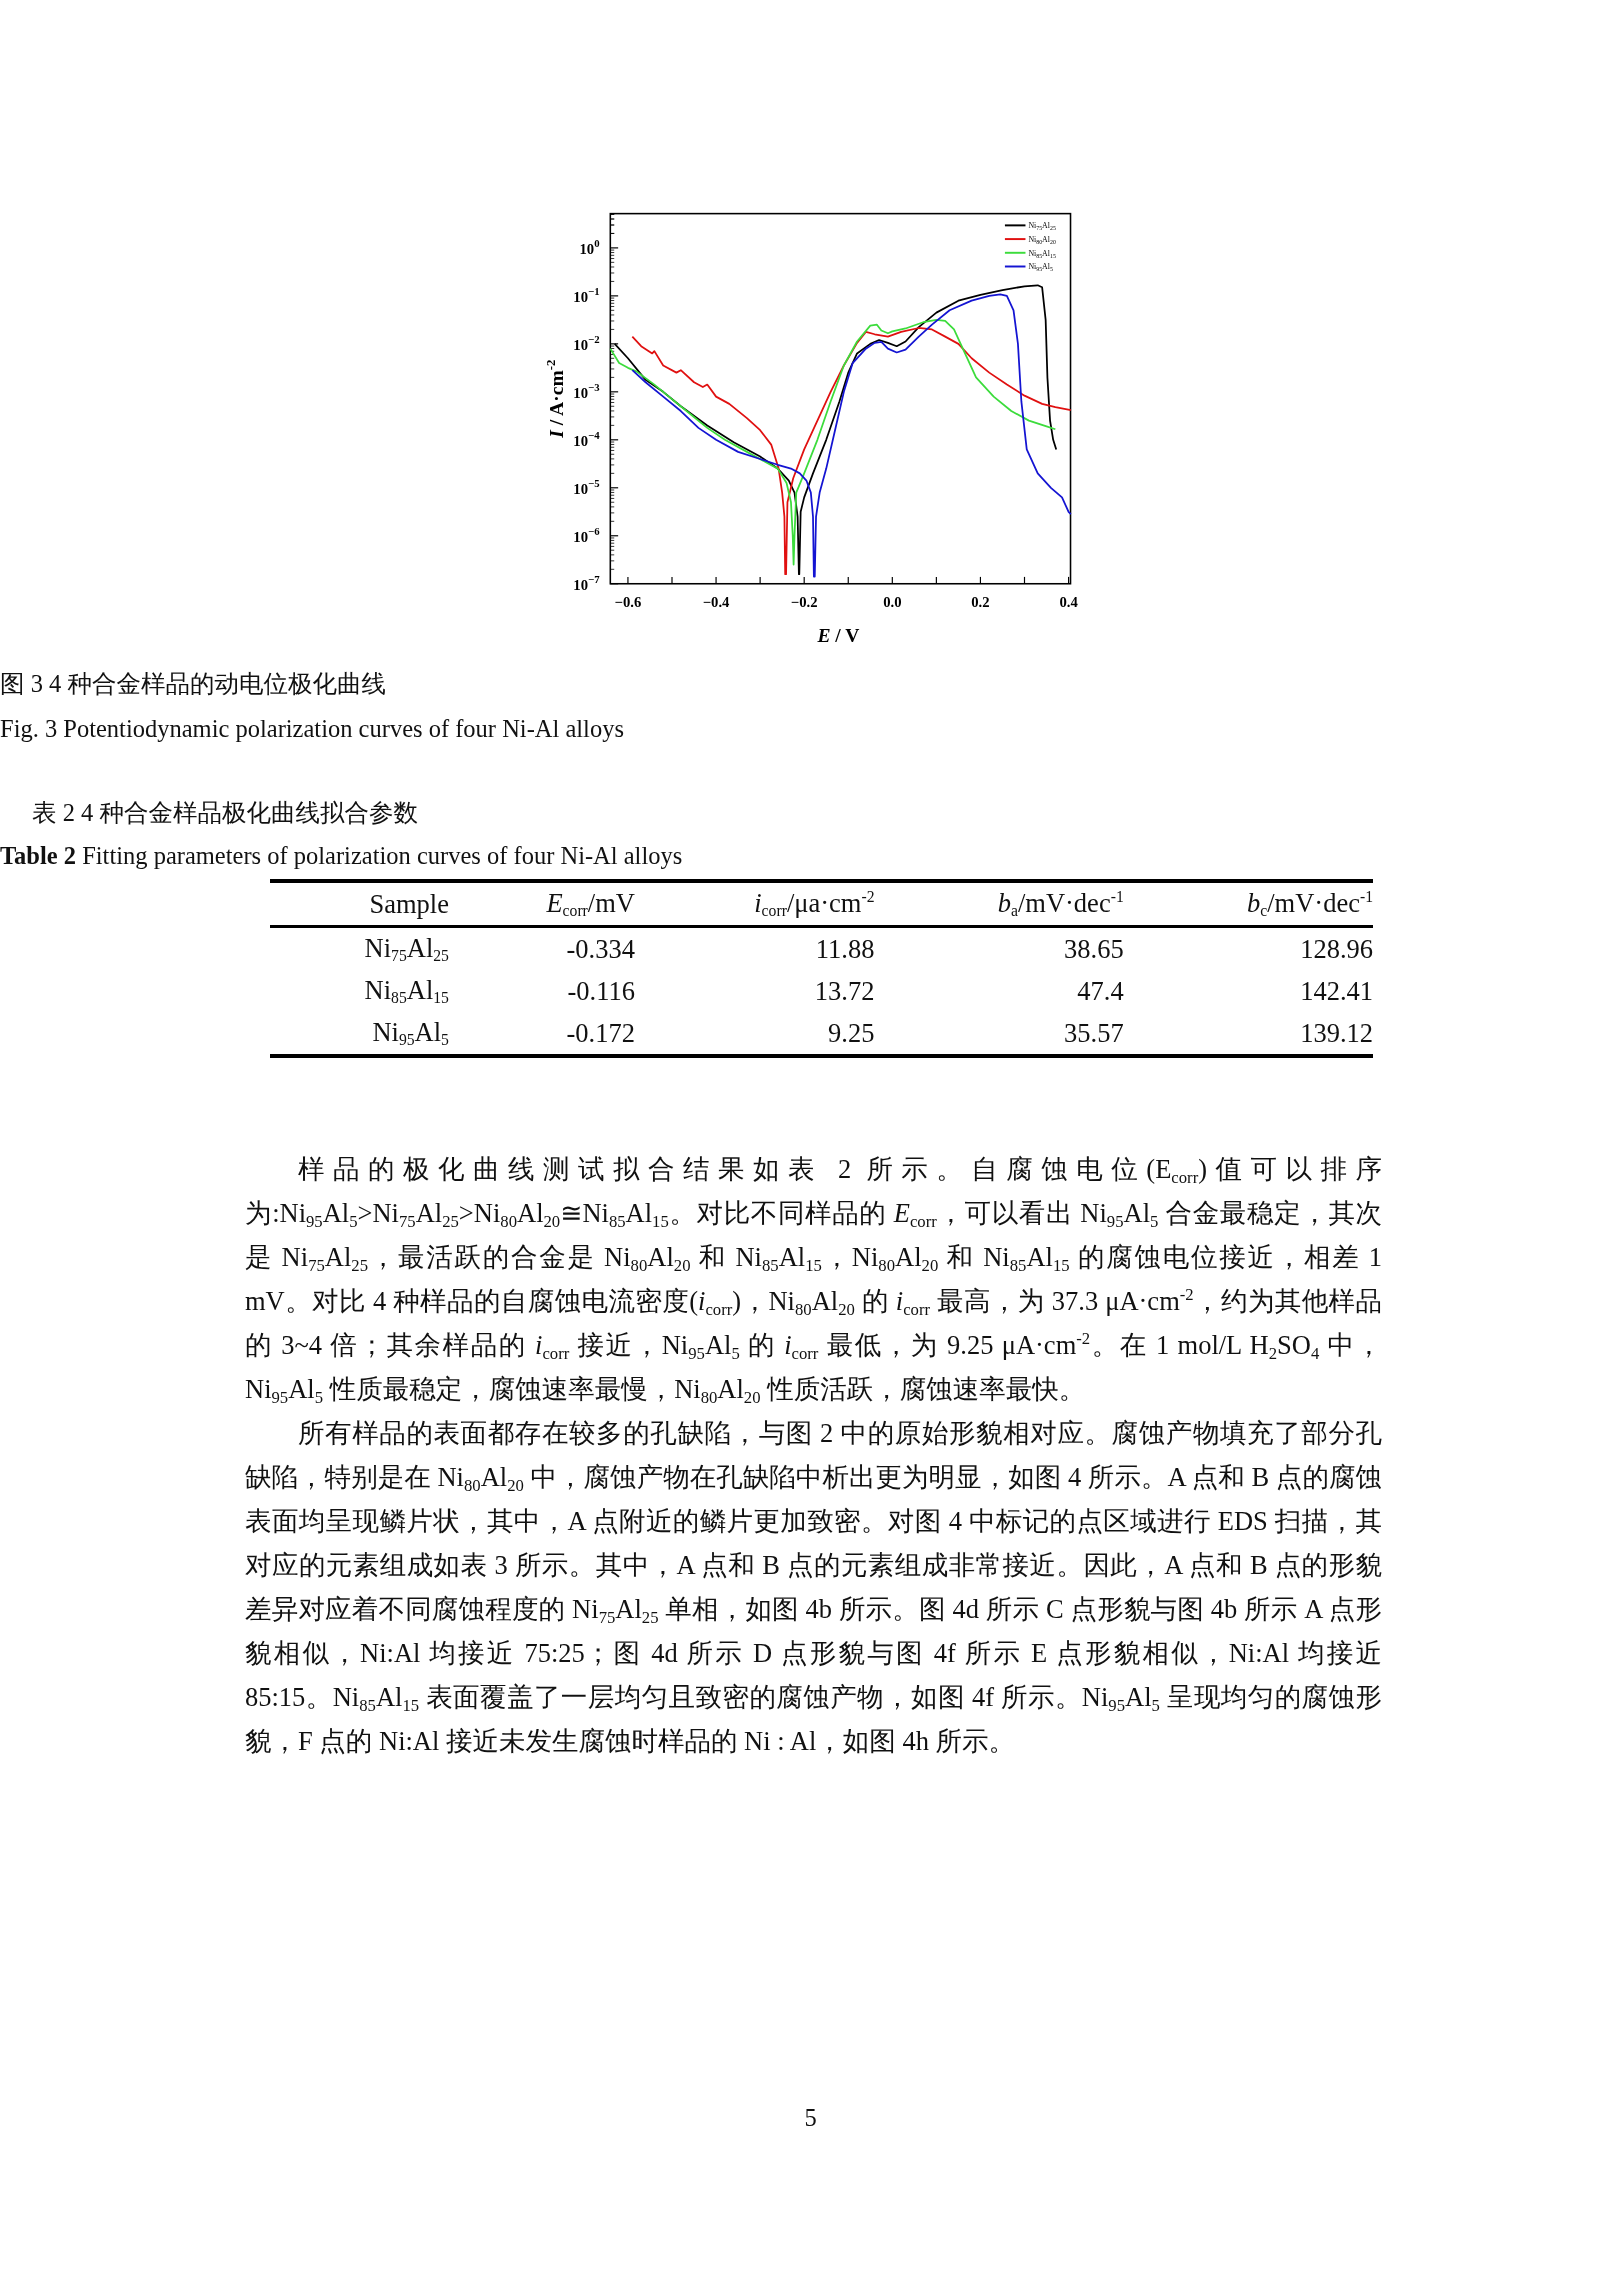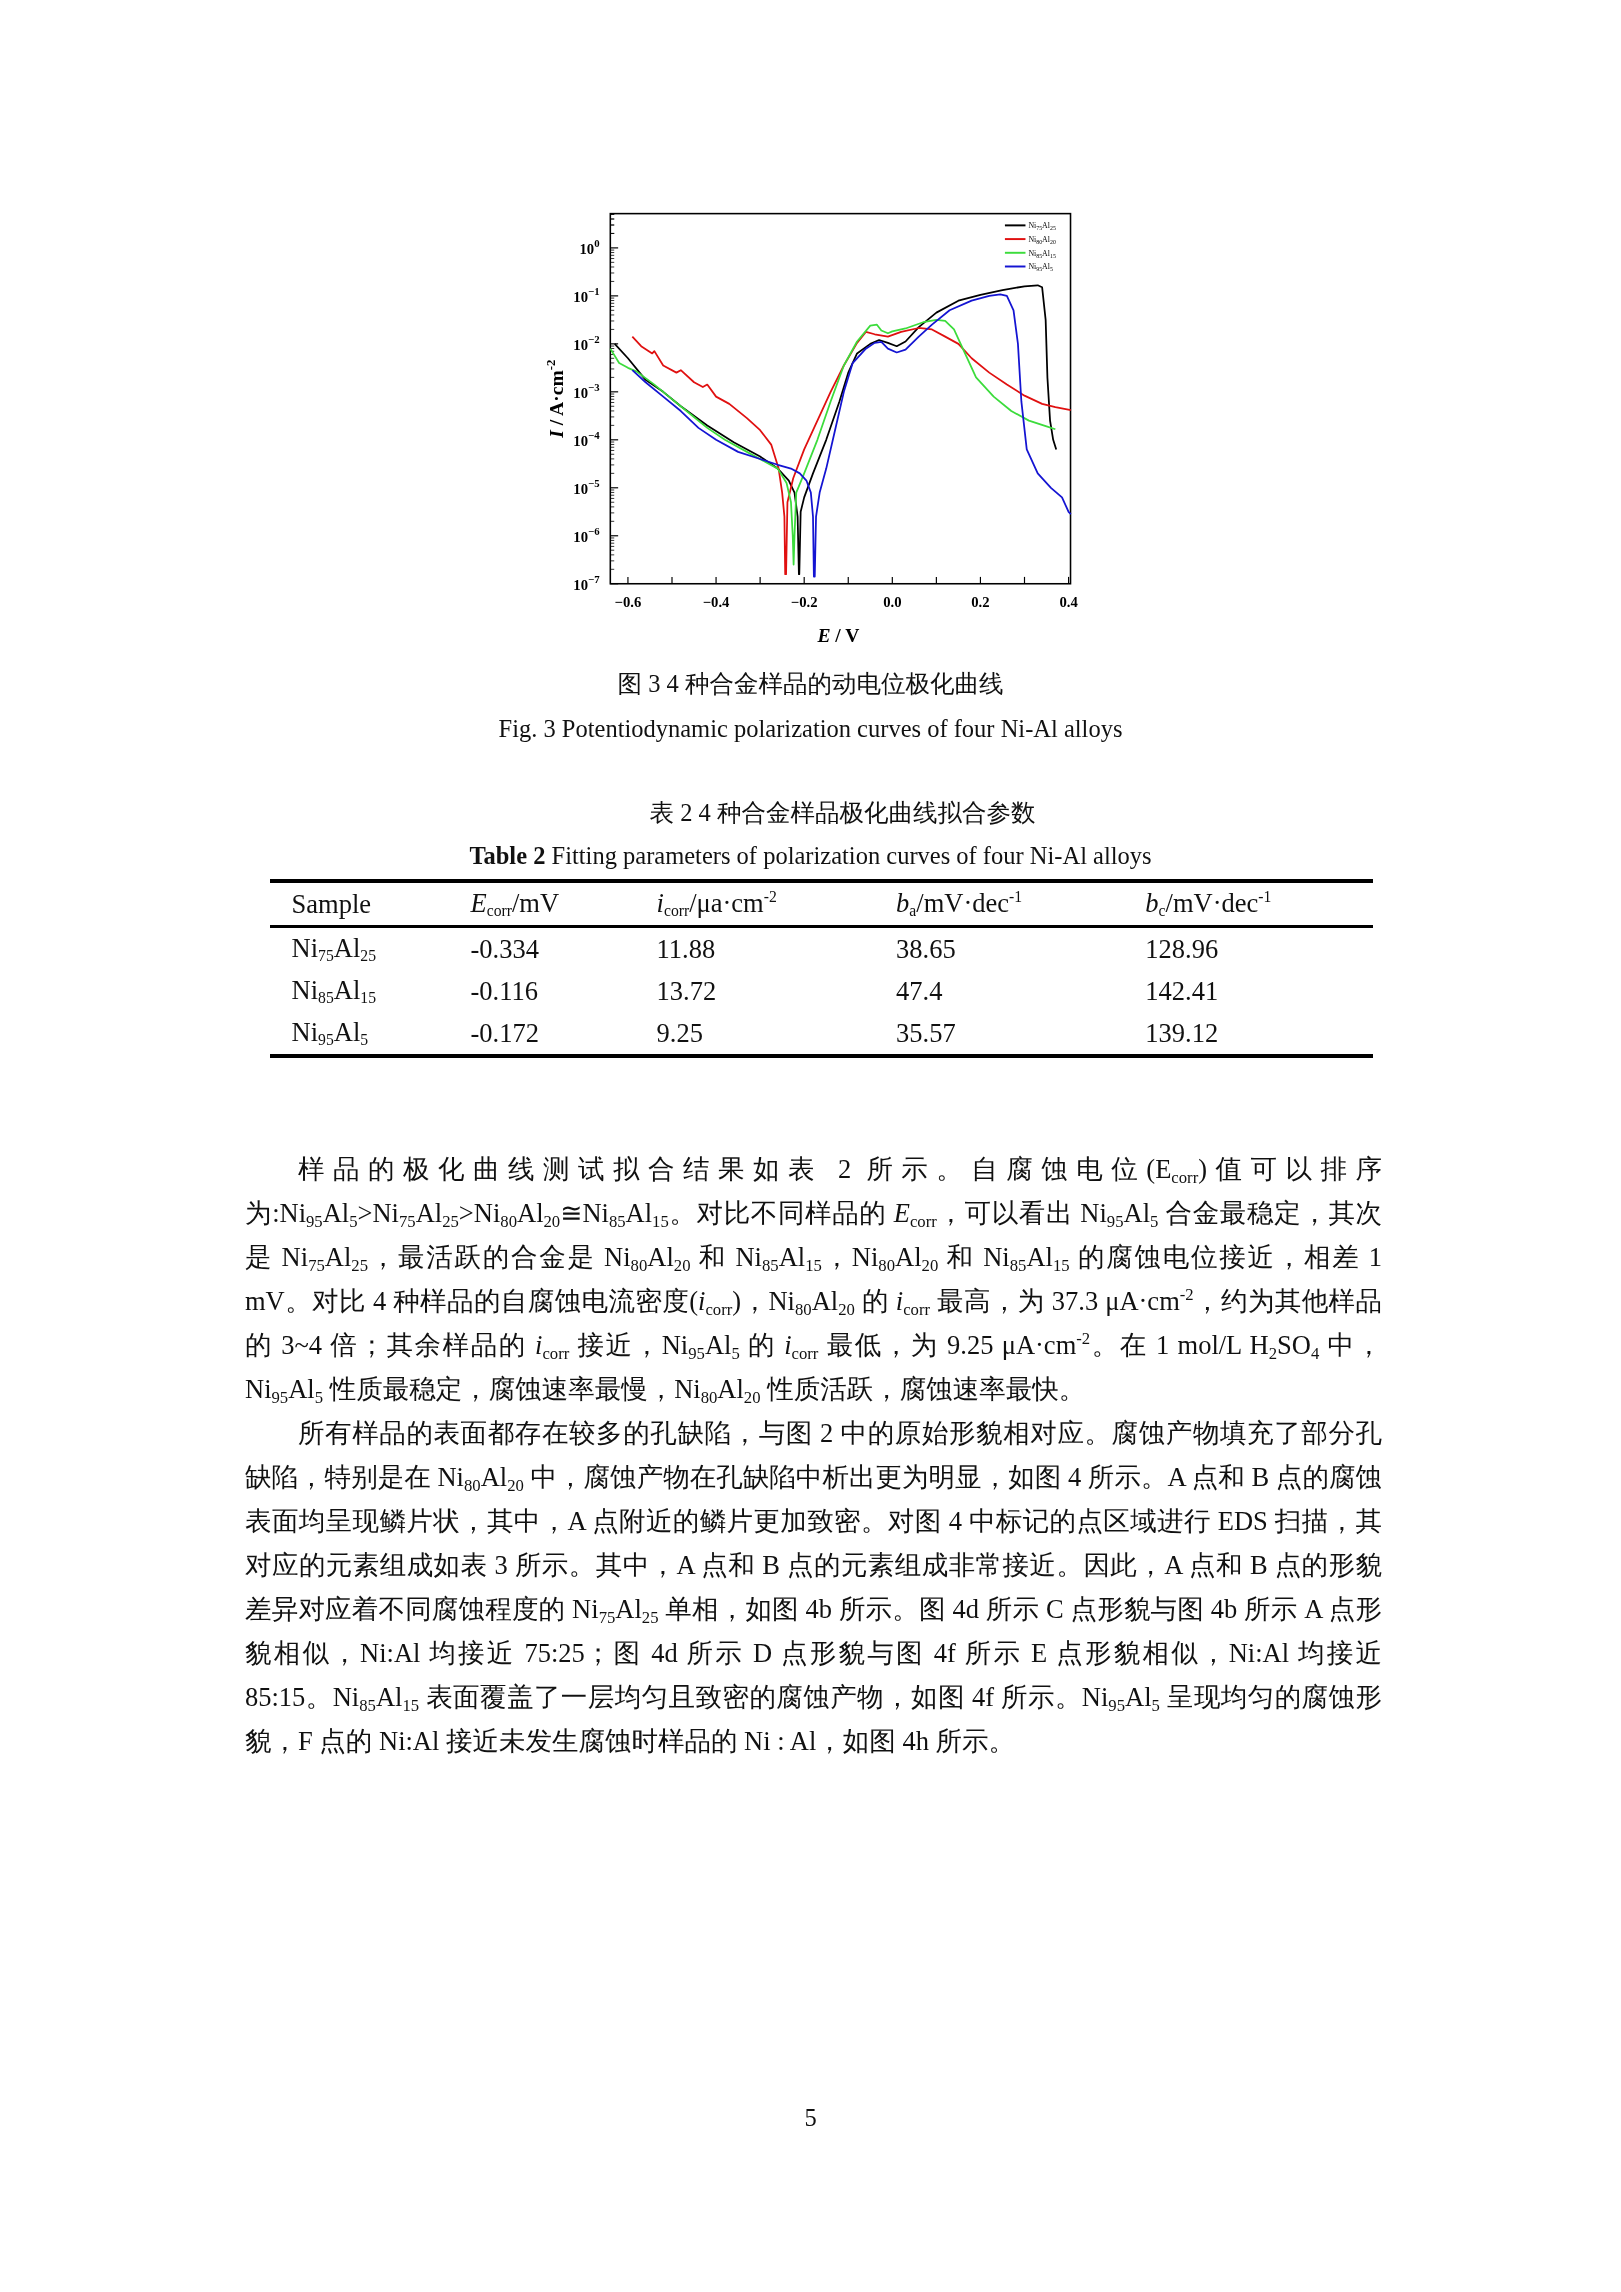--- a/index.html
+++ b/index.html
@@ -1,21 +1,21 @@
 <!DOCTYPE html>
 <html><head>
 <meta charset="utf-8">
 <style>
   html, body { margin:0; padding:0; background:#ffffff; }
   body { width:1621px; height:2293px; position:relative; overflow:hidden;
          font-family:"Liberation Serif","DejaVu Serif",serif; color:#111; }
   #chart-svg { position:absolute; left:529px; top:196px; width:568px; height:470px; }
-  .caption { position:absolute; left:0; width:1621px; text-align:center; font-size:24.5px; line-height:31px; }
+  .caption { position:absolute; left:0; width:1621px; text-align:left; font-size:24.5px; line-height:31px; }
   .tbl { position:absolute; left:270px; top:879px; width:1103px; border-collapse:collapse; font-size:26.5px; }
-  .tbl th, .tbl td { text-align:left; font-weight:normal; padding:0 0 0 21.6px; height:42px; }
+  .tbl th, .tbl td { text-align:right; font-weight:normal; padding:0 0 0 21.6px; height:42px; }
   .tbl thead tr { border-top:4.9px solid #000; border-bottom:3.9px solid #000; }
   .tbl tbody tr:last-child { border-bottom:4.9px solid #000; }
   .tbl sub { font-size:15.7px; vertical-align:-3.9px; }
   .tbl sup { font-size:15.7px; vertical-align:9.8px; }
   .body-text { position:absolute; left:245px; width:1137px; font-size:26.5px; line-height:44px; text-align:justify; }
   .body-text p { margin:0; }
   .indent { text-indent:53px; }
   .body-text sub { font-size:16.7px; vertical-align:-4.9px; line-height:0; }
   .body-text sup { font-size:16.7px; vertical-align:9.8px; line-height:0; }
   .page-no { position:absolute; left:0; width:1621px; top:2104px; text-align:center; font-size:24.5px; }

